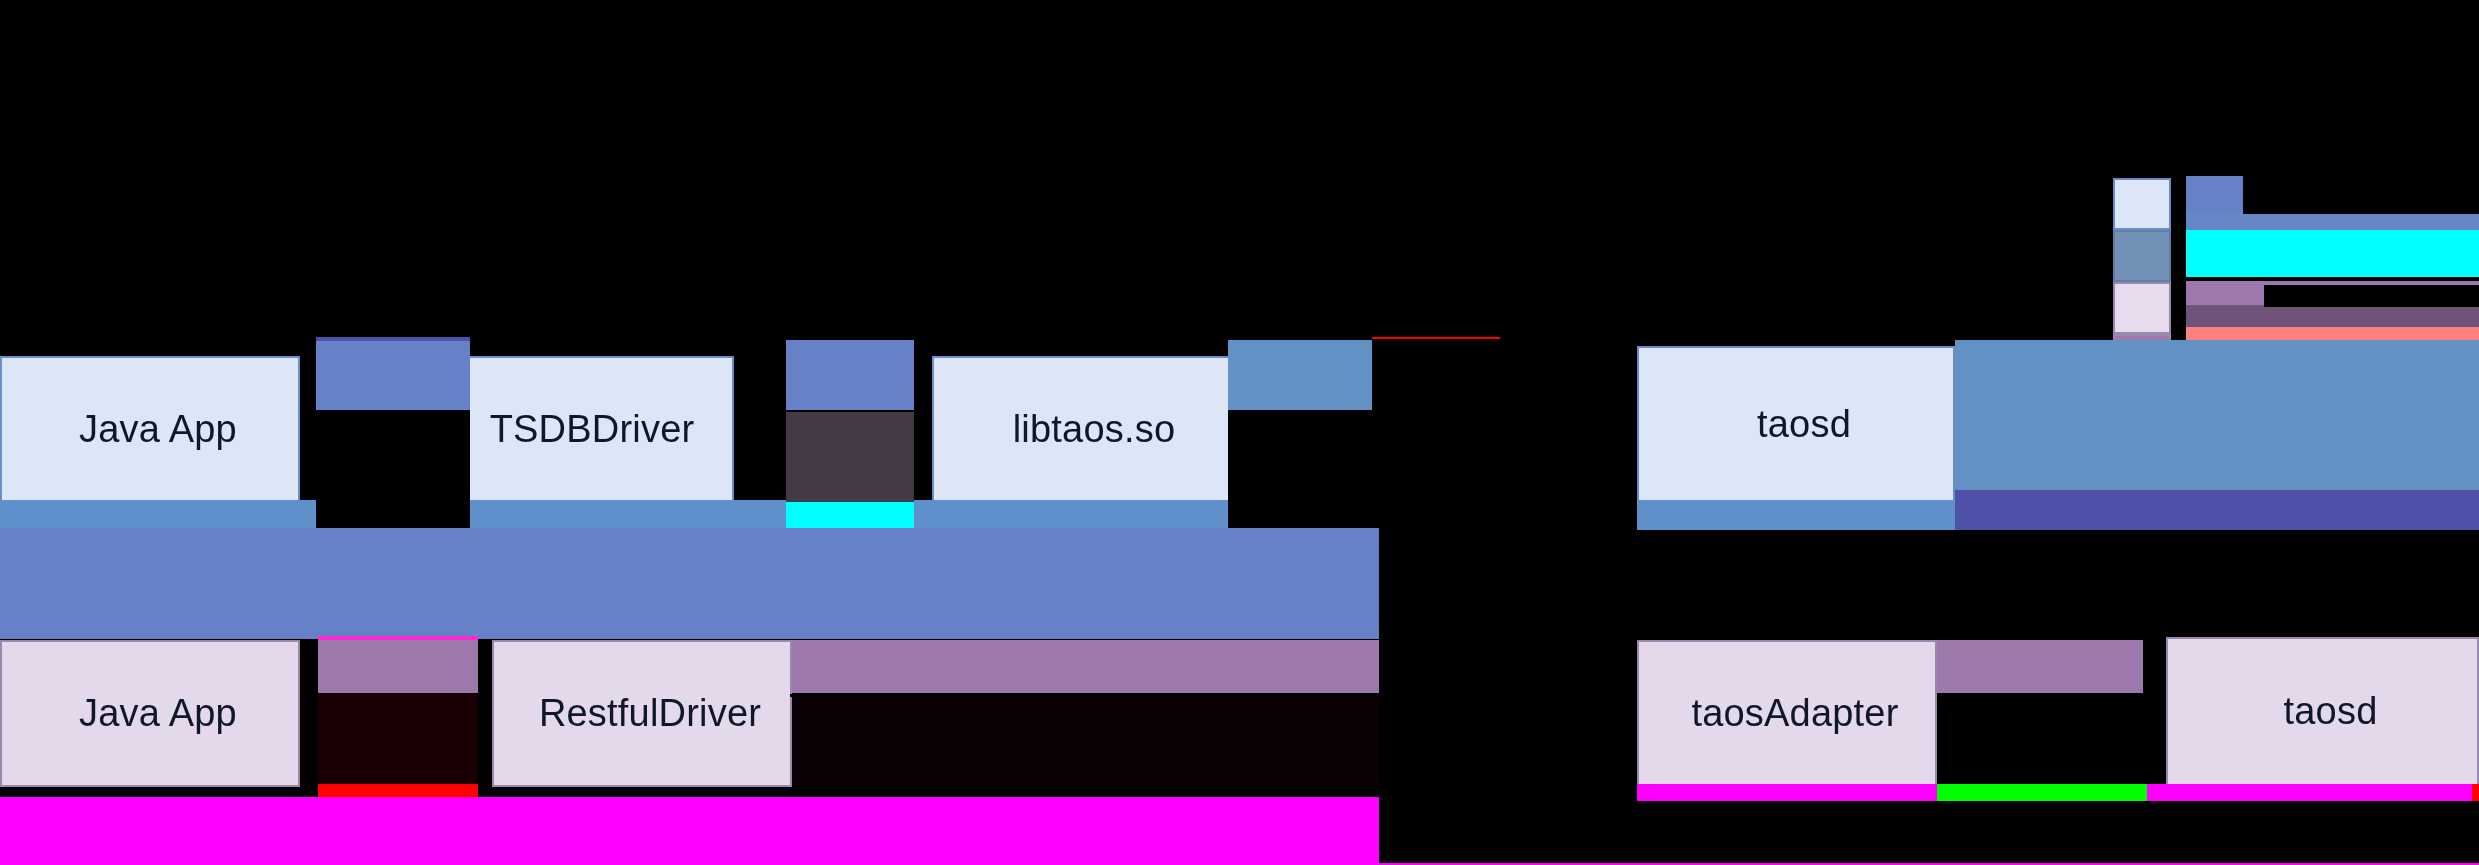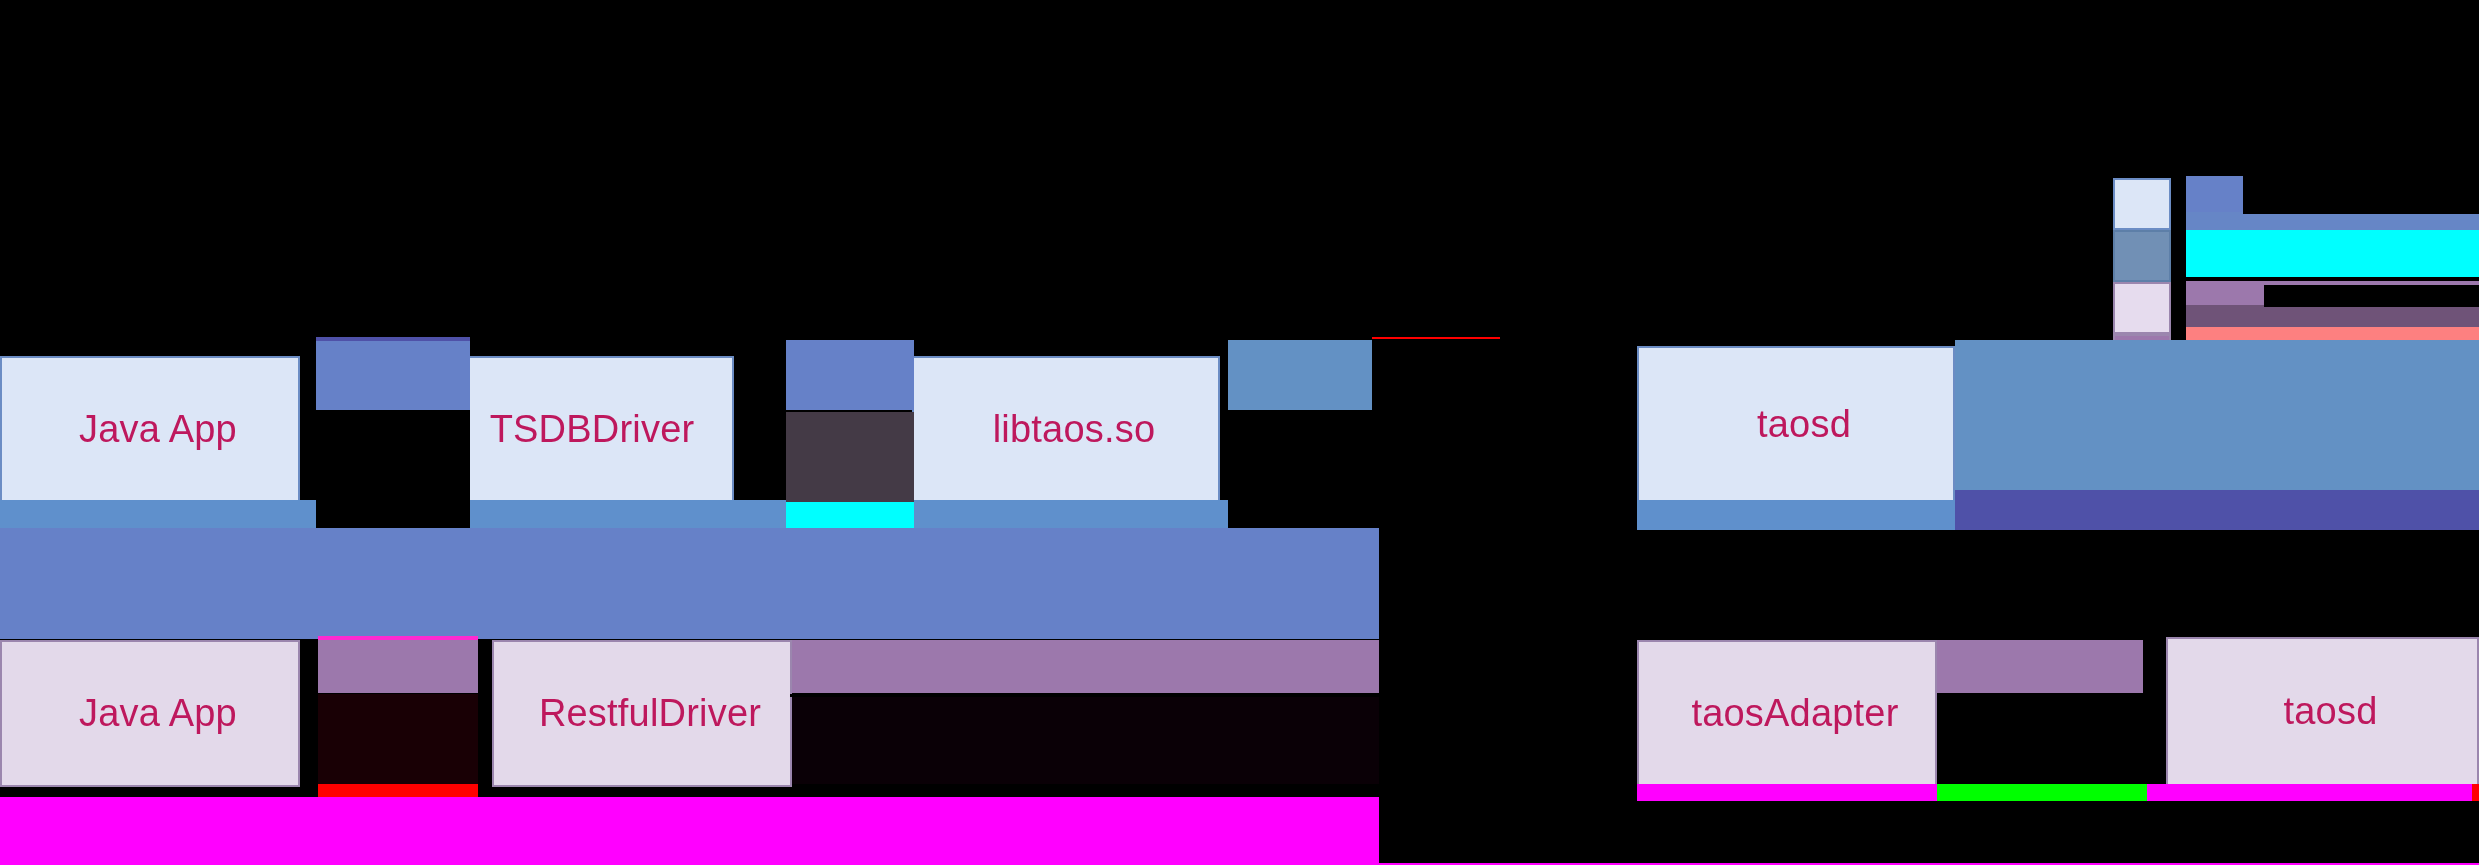--- a/index.html
+++ b/index.html
@@ -17,21 +17,21 @@
   }
 
   
   .node {
     position: absolute;
     box-sizing: border-box;
     display: flex;
     align-items: center;
     justify-content: center;
     text-align: center;
-    color: #be185d;
+    color: #0f172a;
     font-size: 38px;
     line-height: 1.15;
     letter-spacing: .2px;
     white-space: nowrap;
     padding-left: 16px;
   }
   .node.blue {
     background: #dce6f7;
     border: 2px solid #6b8cc4;
   }
@@ -110,21 +110,21 @@
   <div class="ov" style="left:2264px; top:285px; width:215px; height:22px; background:#000000;"></div>
 
   <div class="node blue" style="left:0px; top:356px; width:300px; height:147px;">
     <span>Java App</span>
   </div>
 
   <div class="node blue" style="left:434px; top:356px; width:300px; height:147px;text-align:right;">
     <span>TSDBDriver</span>
   </div>
 
-  <div class="node blue" style="left:912px; top:356px; width:308px; height:147px;align-items:center;">
+  <div class="node blue" style="left:932px; top:356px; width:308px; height:147px;align-items:center;">
     <span>libtaos.so</span>
   </div>
 
   <div class="node blue" style="left:1637px; top:346px; width:318px; height:157px;">
     <span>taosd</span>
   </div>
 
   <div class="edge-line" style="left:316px; top:409px; width:124px;"></div>
   <div class="edge-head" style="left:436px; top:398px;"></div>
 

